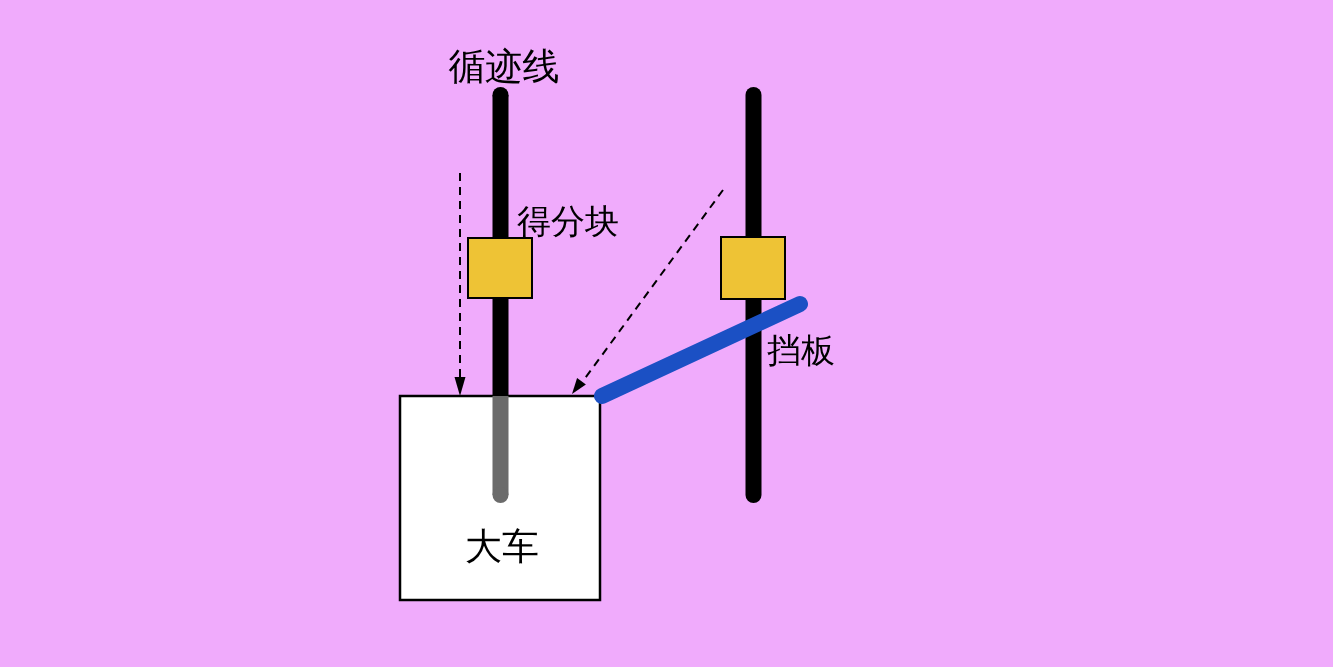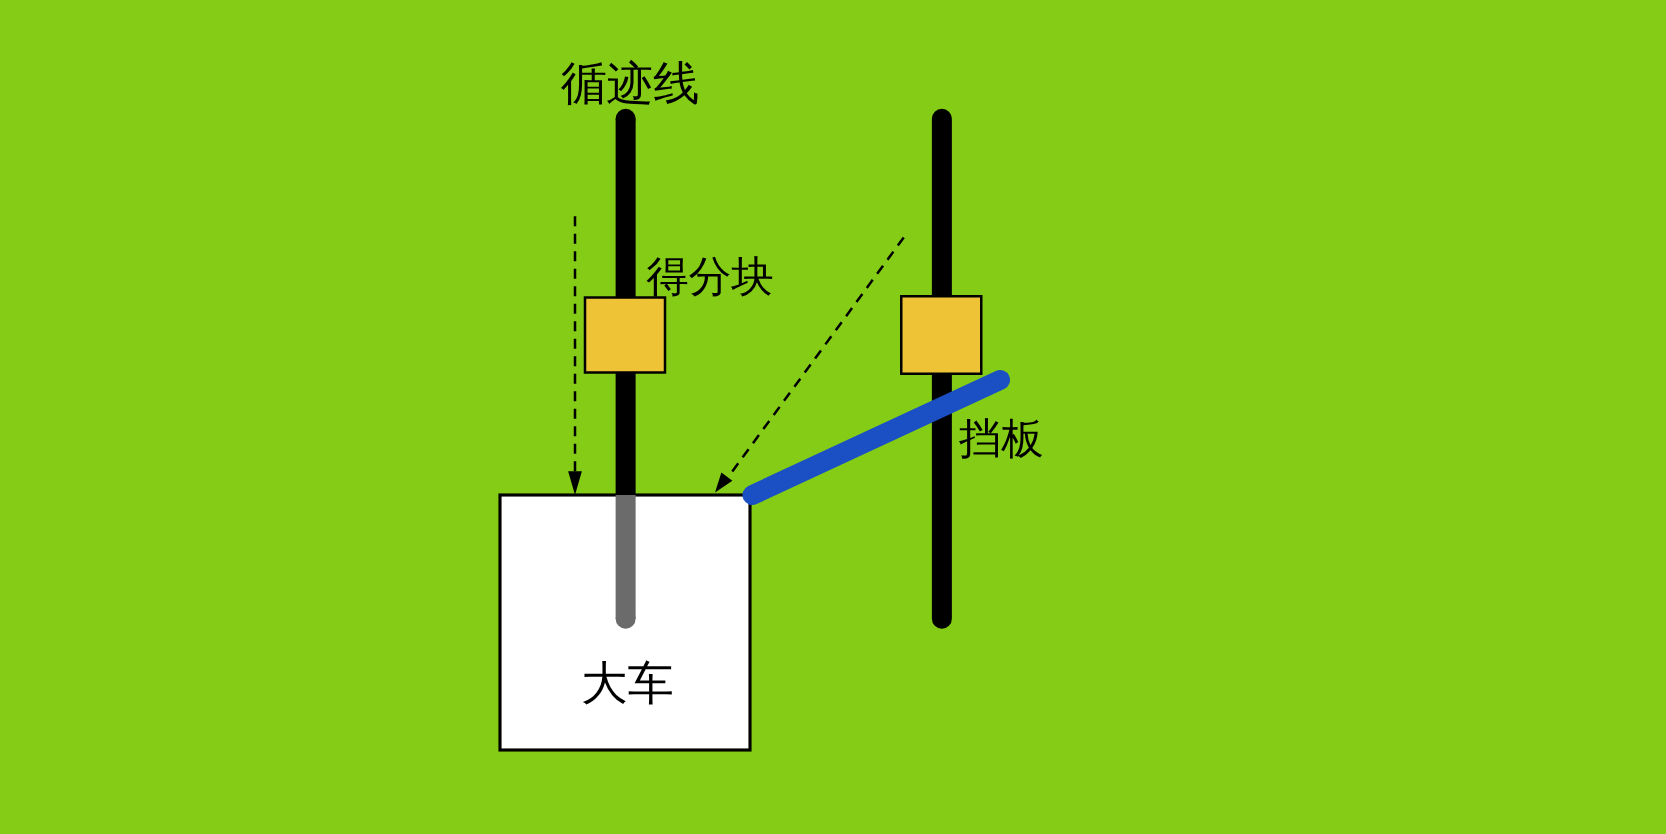--- a/index.html
+++ b/index.html
@@ -8,21 +8,21 @@
     width: 1333px;
     height: 667px;
     background: #ffffff;
     overflow: hidden;
     font-family: "Liberation Serif", "DejaVu Serif", serif;
   }
   #stage {
     position: relative;
     width: 1333px;
     height: 667px;
-    background: #84cc16;
+    background: #f0abfc;
   }
   svg text {
     font-family: "Liberation Serif", "DejaVu Serif", serif;
     fill: #000000;
   }
   .label-lg { font-size: 37px; }
   .label-md { font-size: 34px; }
 </style>
 </head>
 <body>

